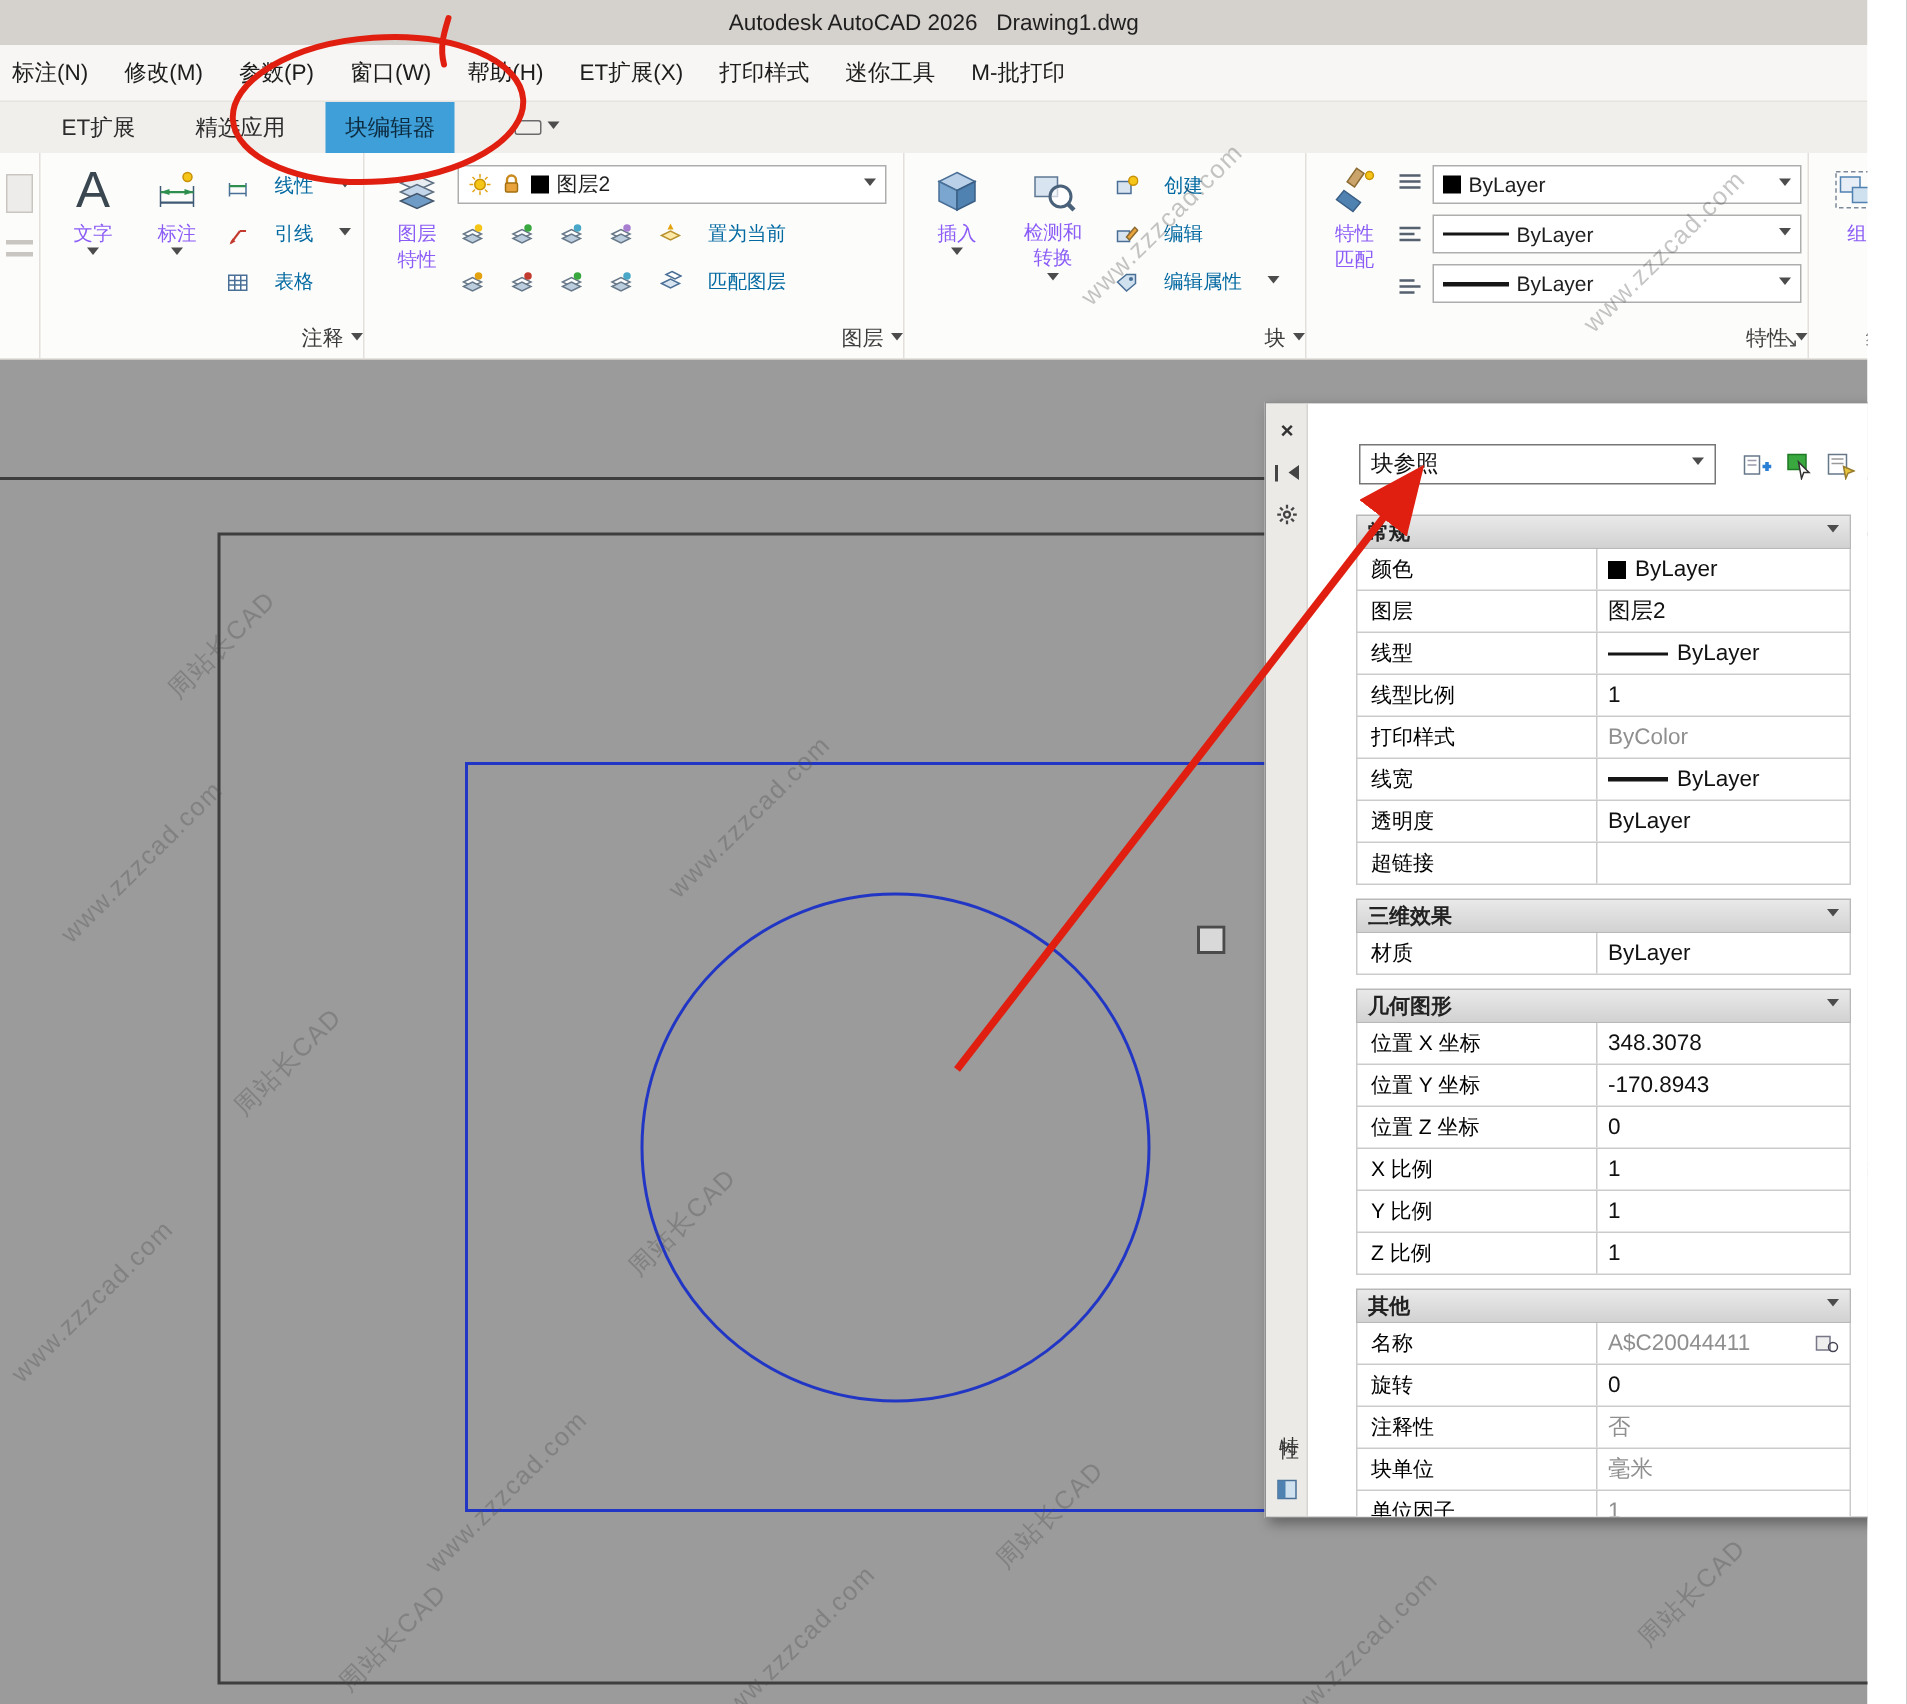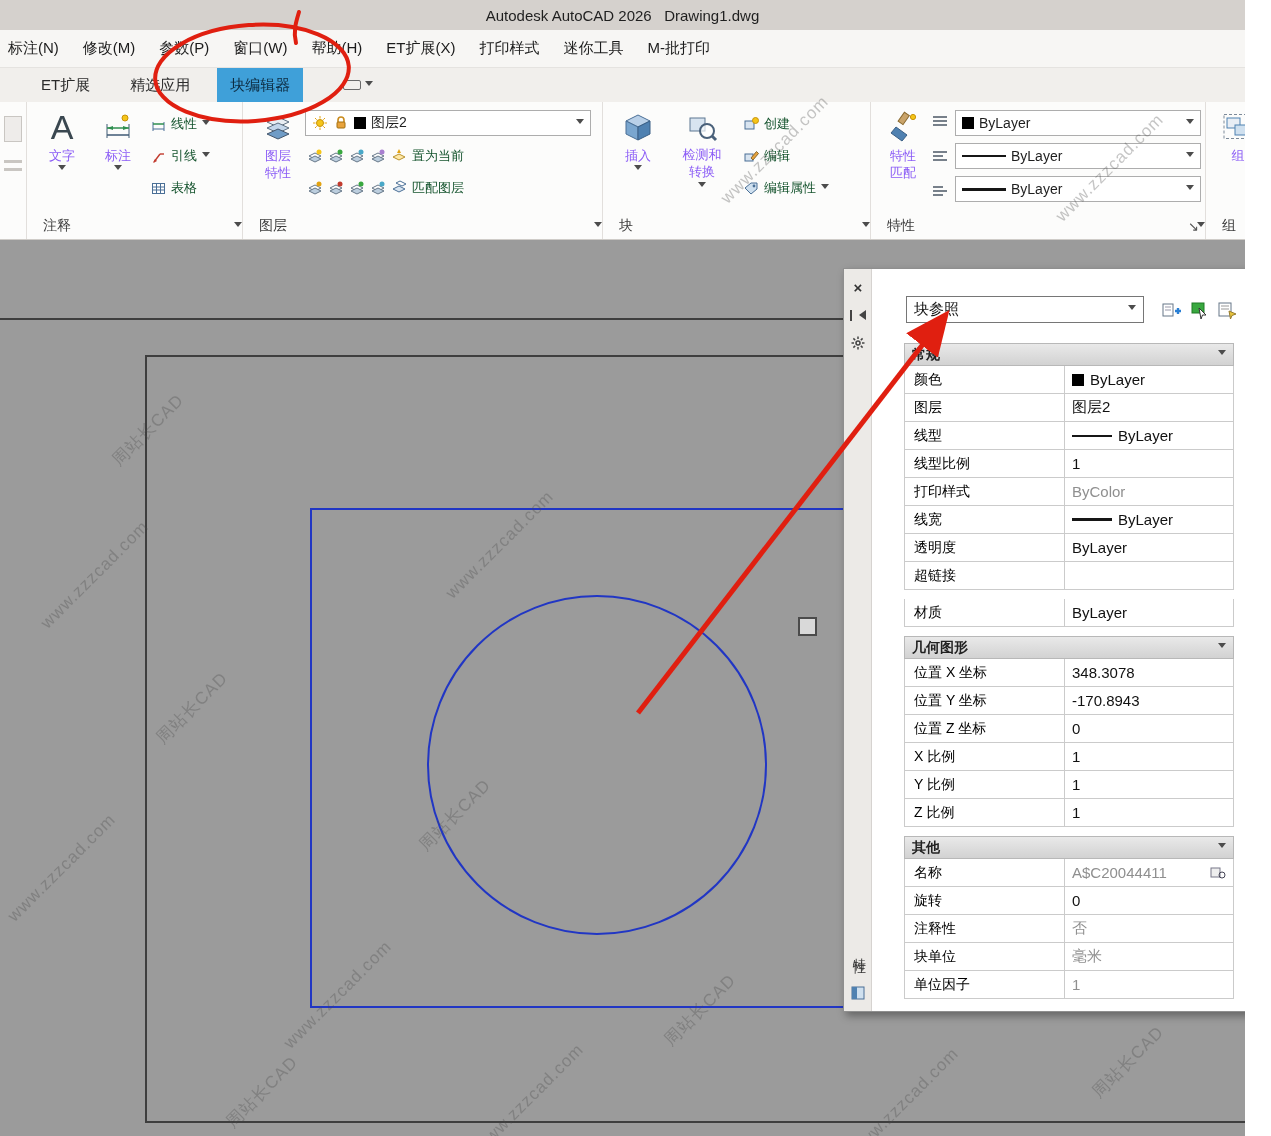--- a/index.html
+++ b/index.html
@@ -25,26 +25,26 @@
   .rtab.active { background:var(--tab-active-bg,#3fa0d9); color:#0d2b40; }
   .ribbon-toggle { display:flex; align-items:center; gap:4px; margin-left:26px; }
   .ribbon-toggle .bar-icon { width:18px; height:10px; border:1.5px solid #6a6a6a; border-radius:2px; }
   .caret { width:0; height:0; border:4px solid transparent; border-top:5px solid #4c4c4c; display:inline-block; }
 
   
   .ribbon { position:absolute; left:0; top:102px; width:100%; height:138px;
     background:var(--ribbon-bg,#fcfcfb); border-bottom:1px solid #cfccc8; }
   .panel { position:absolute; top:0; bottom:0; border-right:1px solid #e2dfdc; }
   .panel-label { position:absolute; left:16px; right:0; bottom:0; height:26px;
-    display:flex; align-items:center; justify-content:space-between; gap:5px; font-size:14px; color:#3d3d3d; }
+    display:flex; align-items:center; justify-content:flex-end; gap:5px; font-size:14px; color:#3d3d3d; }
   .bigbtn { position:absolute; top:5px; width:54px; display:flex; flex-direction:column; align-items:center; gap:1px; cursor:default; }
   .bigbtn .ic { height:40px; display:flex; align-items:center; justify-content:center; }
   .bigbtn .lbl { font-size:13px; color:#8b5cf6; line-height:16px; text-align:right; }
   .glyphA { font-size:34px; color:#3a4750; line-height:38px; }
-  .srow { position:absolute; height:28px; display:flex; align-items:center; gap:5px; font-size:13px; color:#14532d; }
+  .srow { position:absolute; height:28px; display:flex; align-items:center; gap:17px; font-size:13px; color:#0369a1; }
   .rcombo { position:absolute; height:26px; border:1px solid #adadad; background:#fff;
     display:flex; align-items:center; gap:5px; padding:0 6px; font-size:14px; color:#1e1e1e; }
   .rcombo .caret { margin-left:auto; }
   .swatch { display:inline-block; width:12px; height:12px; background:#000; }
   .linesample { display:inline-block; width:44px; height:2px; background:#161616; }
   .linesample.thick { height:3px; }
   .launcher { font-size:13px; color:#555; }
   .micon { display:inline-flex; align-items:center; justify-content:center; }
 
   
@@ -597,20 +597,24 @@
               </div>
             </div>
             <div class="prop-row">
               <div class="prop-label">超链接</div>
               <div class="prop-value">
                 <span></span>
               </div>
             </div>
           </div>
           <div class="prop-section">
+            <div class="prop-header">
+              <span>三维效果</span>
+              <span class="caret"></span>
+            </div>
             <div class="prop-row">
               <div class="prop-label">材质</div>
               <div class="prop-value">
                 <span>ByLayer</span>
               </div>
             </div>
           </div>
           <div class="prop-section">
             <div class="prop-header">
               <span>几何图形</span>

